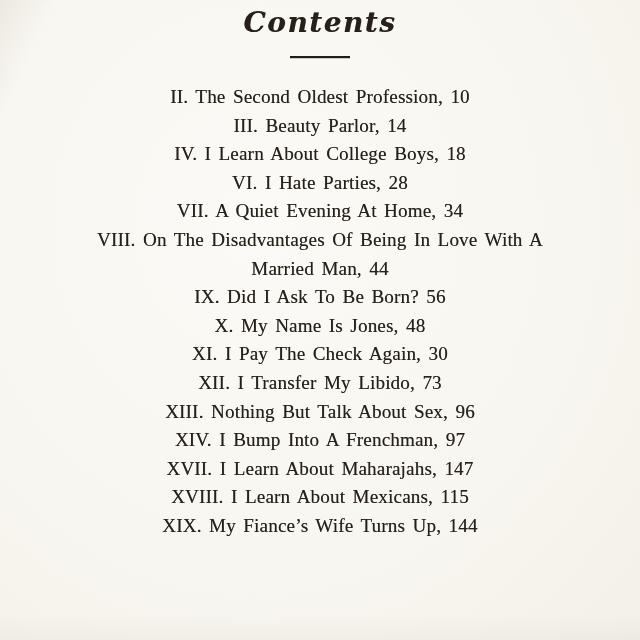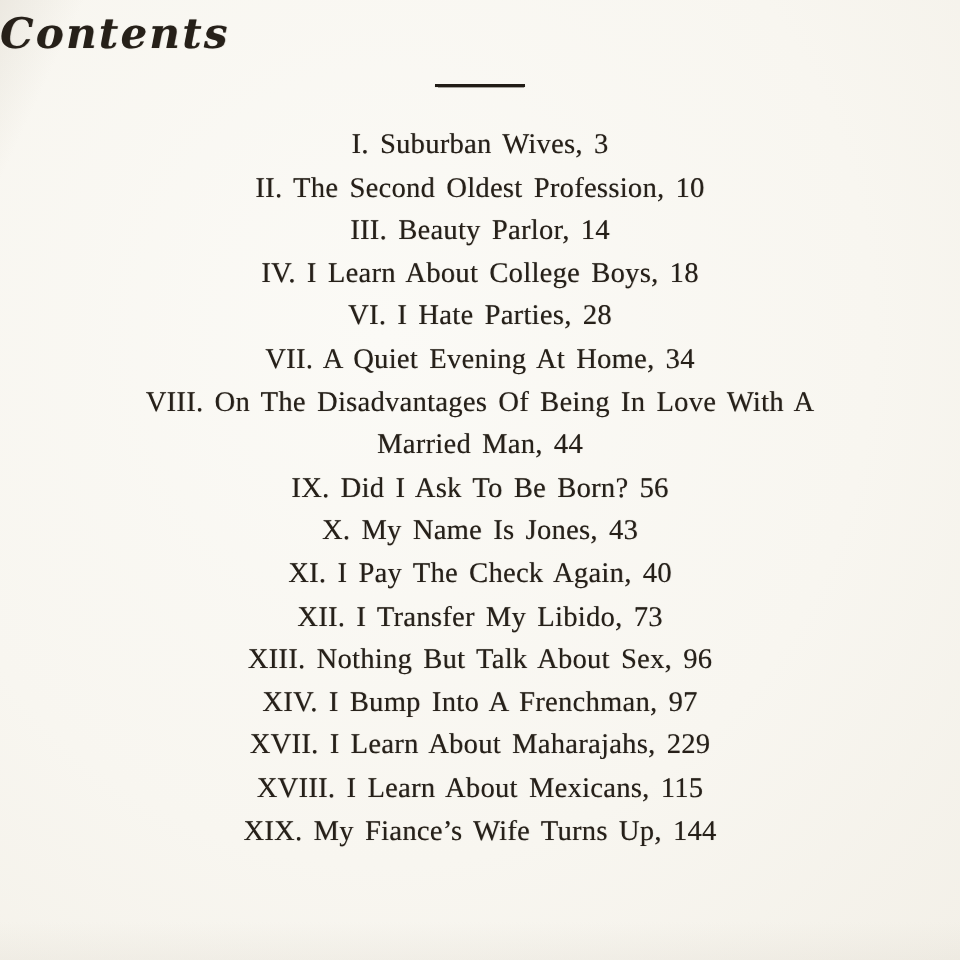--- a/index.html
+++ b/index.html
@@ -18,21 +18,21 @@
     height: 640px;
     background:
       linear-gradient(115deg, rgba(205,198,185,0.28) 0%, rgba(205,198,185,0.0) 6%),
       linear-gradient(0deg, rgba(214,208,196,0.18) 0%, rgba(214,208,196,0.0) 4%),
       radial-gradient(ellipse at 40% 35%, #fbfaf6 0%, #f8f6f0 60%, #f3f0e8 100%);
     color: var(--ink, #262019);
   }
   .book-title {
     margin: 0;
     padding-top: 6px;
-    text-align: left;
+    text-align: center;
     font-family: "DejaVu Serif", serif;
     font-style: italic;
     font-weight: 600;
     font-size: 28px;
     letter-spacing: 1.5px;
     text-shadow: 0.3px 0.3px 0.5px rgba(38,32,25,0.45);
   }
   .divider {
     width: 60px;
     height: 2px;
@@ -54,30 +54,29 @@
     display: block;
   }
 </style>
 </head>
 <body>
 
 <div class="page" style="--ink: #262019;">
   <h1 class="book-title">Contents</h1>
   <div class="divider"></div>
   <div class="toc-list">
-      <div class="toc-entry">I. Suburban Wives, 3</div>
       <div class="toc-entry">II. The Second Oldest Profession, 10</div>
       <div class="toc-entry">III. Beauty Parlor, 14</div>
       <div class="toc-entry">IV. I Learn About College Boys, 18</div>
       <div class="toc-entry">VI. I Hate Parties, 28</div>
       <div class="toc-entry">VII. A Quiet Evening At Home, 34</div>
       <div class="toc-entry">VIII. On The Disadvantages Of Being In Love With A Married Man, 44</div>
       <div class="toc-entry">IX. Did I Ask To Be Born? 56</div>
-      <div class="toc-entry">X. My Name Is Jones, 43</div>
-      <div class="toc-entry">XI. I Pay The Check Again, 40</div>
+      <div class="toc-entry">X. My Name Is Jones, 48</div>
+      <div class="toc-entry">XI. I Pay The Check Again, 30</div>
       <div class="toc-entry">XII. I Transfer My Libido, 73</div>
       <div class="toc-entry">XIII. Nothing But Talk About Sex, 96</div>
       <div class="toc-entry">XIV. I Bump Into A Frenchman, 97</div>
-      <div class="toc-entry">XVII. I Learn About Maharajahs, 229</div>
+      <div class="toc-entry">XVII. I Learn About Maharajahs, 147</div>
       <div class="toc-entry">XVIII. I Learn About Mexicans, 115</div>
       <div class="toc-entry">XIX. My Fiance’s Wife Turns Up, 144</div>
     </div>
 </div>
 
 </body></html>

